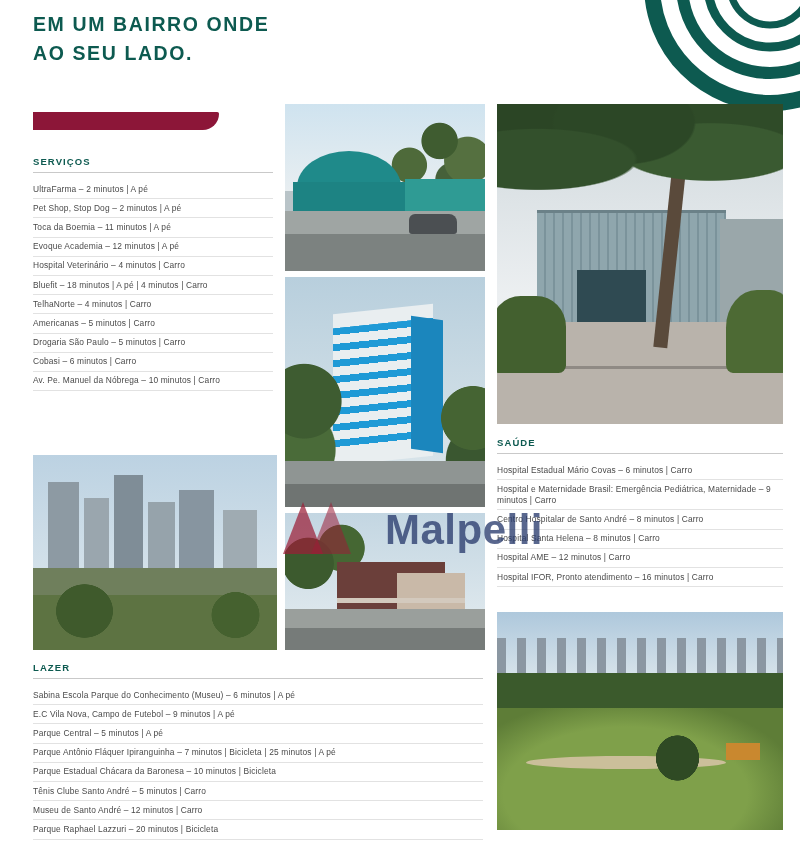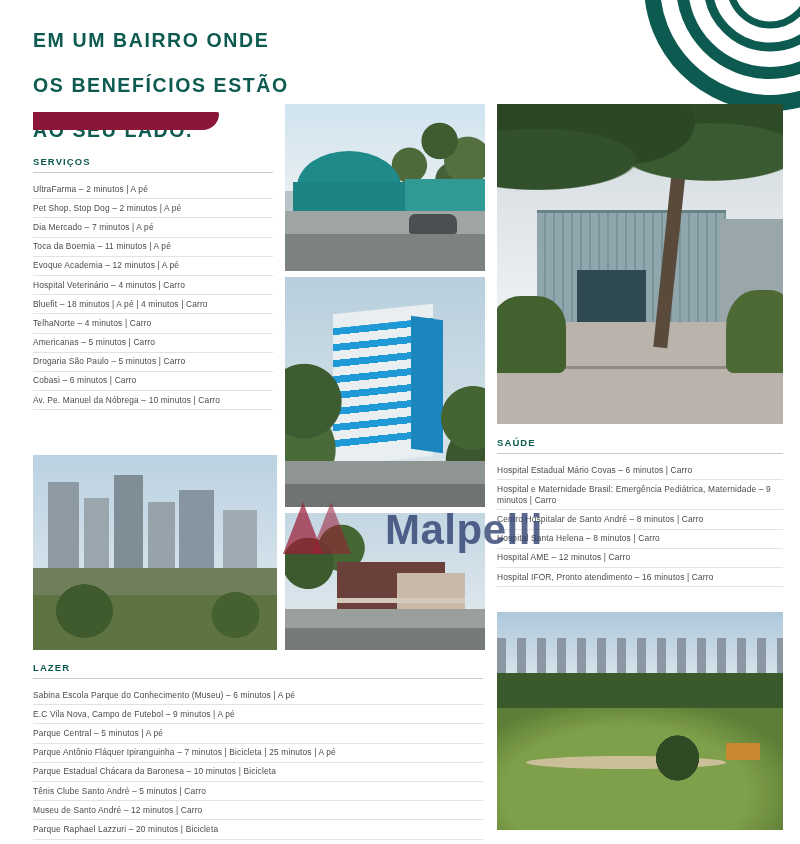--- a/index.html
+++ b/index.html
@@ -30,21 +30,20 @@
     left: 33px; top: 10px;
     width: 330px;
   }
   .headline .line {
     font-size: 19.5px;
     font-weight: bold;
     letter-spacing: 1.6px;
     color: #0d5a50;
     line-height: 29px;
     white-space: nowrap;
-    margin-top: 16px;
   }
   .headline-rule {
     position: absolute;
     left: 33px; top: 112px;
     width: 186px; height: 18px;
     background: #8c1638;
     border-bottom-right-radius: 18px;
     border-top-right-radius: 2px;
   }
   .headline-rule::after {
@@ -244,31 +243,29 @@
     <svg width="220" height="190" viewBox="0 0 220 190">
       <circle cx="150" cy="55" r="118" fill="none" stroke="#0d5a50" stroke-width="16"></circle>
       <circle cx="150" cy="55" r="88" fill="none" stroke="#0d5a50" stroke-width="12"></circle>
       <circle cx="150" cy="55" r="62" fill="none" stroke="#0d5a50" stroke-width="9"></circle>
       <circle cx="150" cy="55" r="40" fill="none" stroke="#0d5a50" stroke-width="7"></circle>
     </svg>
   </div>
 
   <div class="headline">
     <div class="line">EM UM BAIRRO ONDE</div>
-    <div class="line">OS BENEFÍCIOS ESTÃO</div>
     <div class="line">AO SEU LADO.</div>
   </div>
   <div class="headline-rule"></div>
 
   <div id="servicos-block">
     <div class="sec-head">SERVIÇOS</div>
     <div class="sec-rule"></div>
     <div class="item">UltraFarma – 2 minutos | A pé</div>
     <div class="item">Pet Shop, Stop Dog – 2 minutos | A pé</div>
-    <div class="item">Dia Mercado – 7 minutos | A pé</div>
     <div class="item">Toca da Boemia – 11 minutos | A pé</div>
     <div class="item">Evoque Academia – 12 minutos | A pé</div>
     <div class="item">Hospital Veterinário – 4 minutos | Carro</div>
     <div class="item">Bluefit – 18 minutos | A pé | 4 minutos | Carro</div>
     <div class="item">TelhaNorte – 4 minutos | Carro</div>
     <div class="item">Americanas – 5 minutos | Carro</div>
     <div class="item">Drogaria São Paulo – 5 minutos | Carro</div>
     <div class="item">Cobasi – 6 minutos | Carro</div>
     <div class="item">Av. Pe. Manuel da Nóbrega – 10 minutos | Carro</div>
   </div>

